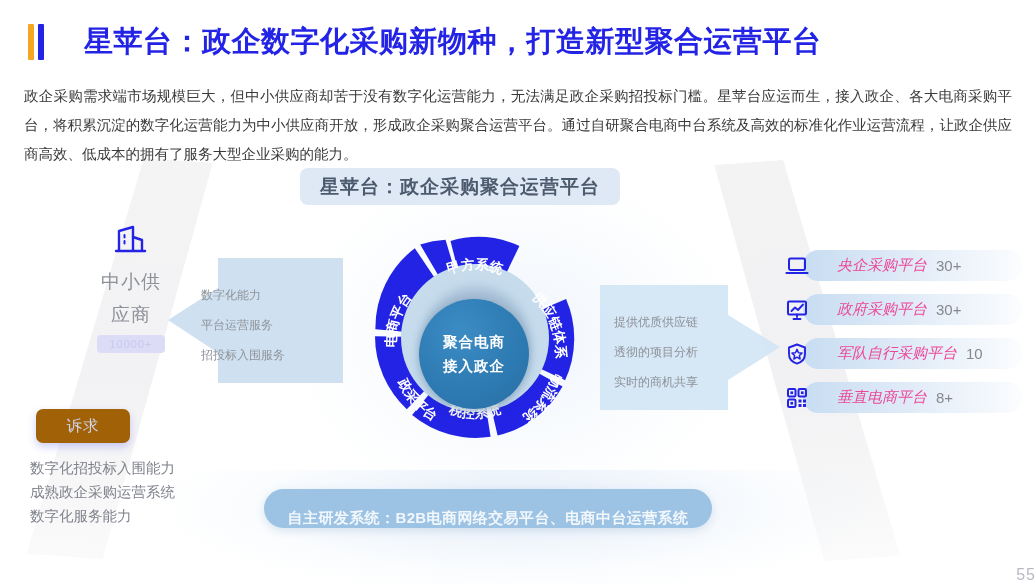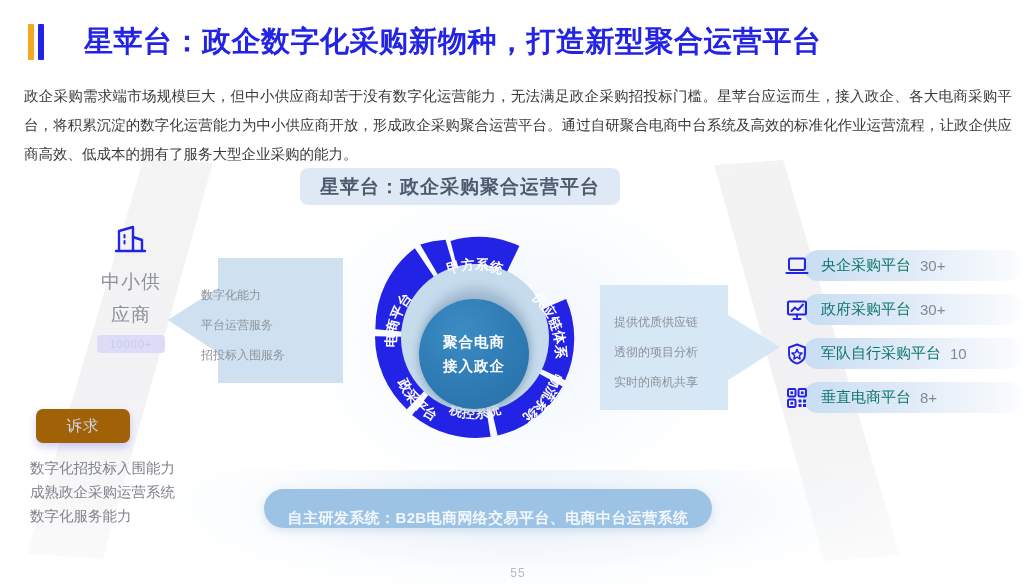--- a/index.html
+++ b/index.html
@@ -106,34 +106,34 @@
   
   .plat-list{position:absolute;left:783px;top:250px;width:240px;}
   .plat-row{
     position:relative;height:31px;margin-bottom:13px;display:flex;align-items:center;
   }
   .plat-bg{
     position:absolute;left:20px;top:0;right:0;height:31px;border-radius:16px;
     background:linear-gradient(90deg,#c7ddf2 0%,#dfeaf7 45%,rgba(245,249,253,.35) 100%);
   }
   .plat-ico{position:relative;z-index:2;width:28px;flex:0 0 28px;display:flex;align-items:center;justify-content:center;}
-  .plat-name{position:relative;z-index:2;margin-left:10px;color:#0f766e;font-size:15px;white-space:nowrap;}
+  .plat-name{position:relative;z-index:2;margin-left:26px;color:#ec4899;font-size:15px;white-space:nowrap;font-style:italic;}
   .plat-num{position:relative;z-index:2;margin-left:9px;color:#85898f;font-size:15px;}
 
   
   .bottom-banner{
     position:absolute;left:264px;top:489px;width:448px;height:39px;border-radius:20px;
     background:#9cc3e4;display:flex;align-items:flex-end;justify-content:center;
     box-shadow:0 3px 9px rgba(120,160,200,.25);
   }
   .bottom-banner span{color:#f2f7fc;font-size:15px;font-weight:bold;letter-spacing:.4px;white-space:nowrap;}
 
   .page-num{
-    position:absolute;left:0;right:0;top:566px;text-align:center;
-    color:#b9b9c4;font-size:12px;letter-spacing:1px;
+    position:absolute;left:0;right:0;top:566px;text-align:right;
+    color:#b9b9c4;font-size:16px;letter-spacing:1px;
   }
 </style>
 </head>
 <body>
 
 <div class="stage">
 
   <div class="band band-left"></div>
   <div class="band band-right"></div>
   <div class="glow-center"></div>

